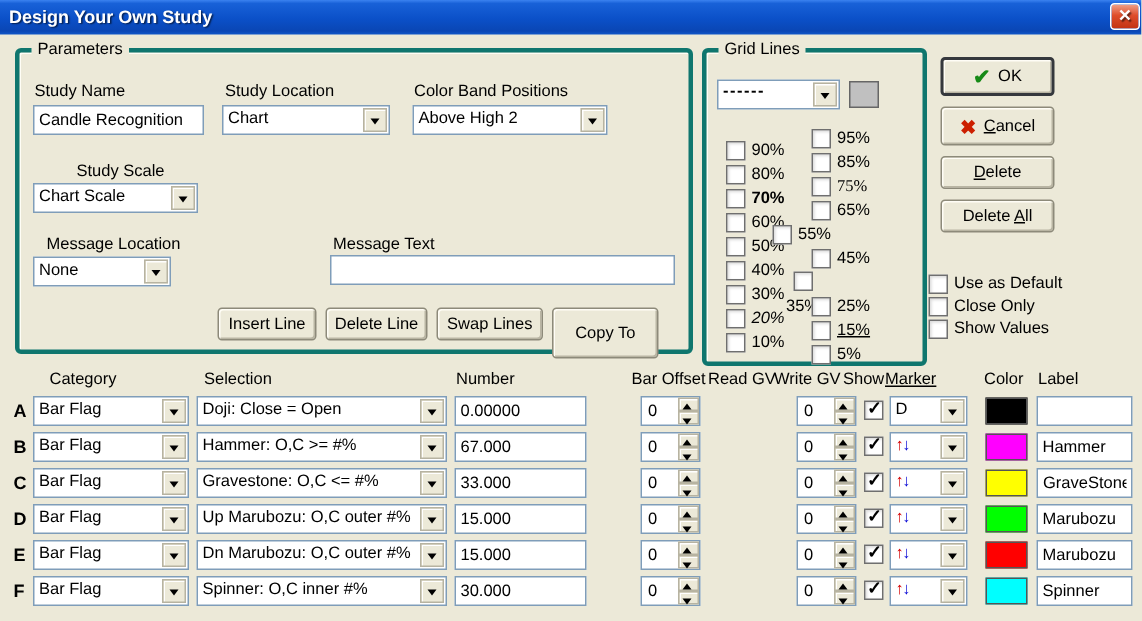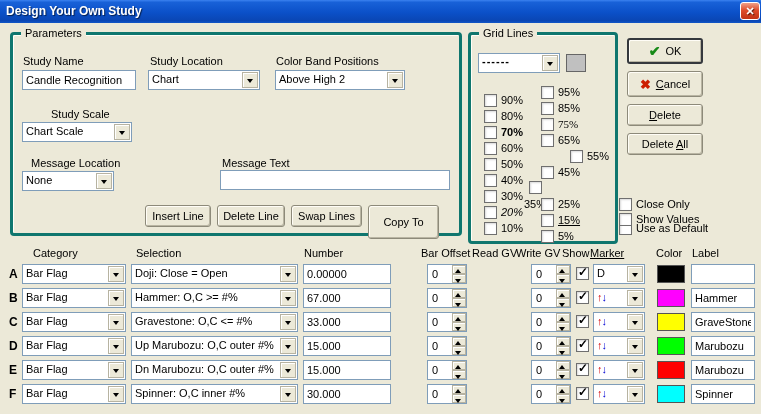--- a/index.html
+++ b/index.html
@@ -180,21 +180,21 @@
       <span class="cb-label">85%</span>
     </label>
   <label class="cb-item" style="left:541px;top:117px;font-family:Liberation Serif, serif;">
       <span class="checkbox"></span>
       <span class="cb-label">75%</span>
     </label>
   <label class="cb-item" style="left:541px;top:133px;">
       <span class="checkbox"></span>
       <span class="cb-label">65%</span>
     </label>
-  <label class="cb-item" style="left:570px;top:149px;">
+  <label class="cb-item" style="left:515px;top:149px;">
       <span class="checkbox"></span>
       <span class="cb-label">55%</span>
     </label>
   <label class="cb-item" style="left:541px;top:165px;">
       <span class="checkbox"></span>
       <span class="cb-label">45%</span>
     </label>
   <label class="cb-item" style="left:524px;top:181px;flex-direction:column;">
       <span class="checkbox"></span>
       <span class="cb-label">35%</span>
@@ -220,21 +220,21 @@
     <span class="cancel-icon">✖</span>
     <span class="btn-label"><span></span><span class="ak">C</span><span>ancel</span></span>
   </div>
   <div class="btn" style="left:627px;top:104px;width:76px;height:22px;">
     <span class="btn-label"><span></span><span class="ak">D</span><span>elete</span></span>
   </div>
   <div class="btn" style="left:627px;top:133px;width:76px;height:22px;">
     <span class="btn-label"><span>Delete </span><span class="ak">A</span><span>ll</span></span>
   </div>
 
-  <label class="cb-item" style="left:619px;top:182px;margin-top:39px;">
+  <label class="cb-item" style="left:619px;top:182px;">
       <span class="checkbox"></span>
       <span class="cb-label">Use as Default</span>
     </label>
   <label class="cb-item" style="left:619px;top:197px;">
       <span class="checkbox"></span>
       <span class="cb-label">Close Only</span>
     </label>
   <label class="cb-item" style="left:619px;top:212px;">
       <span class="checkbox"></span>
       <span class="cb-label">Show Values</span>

